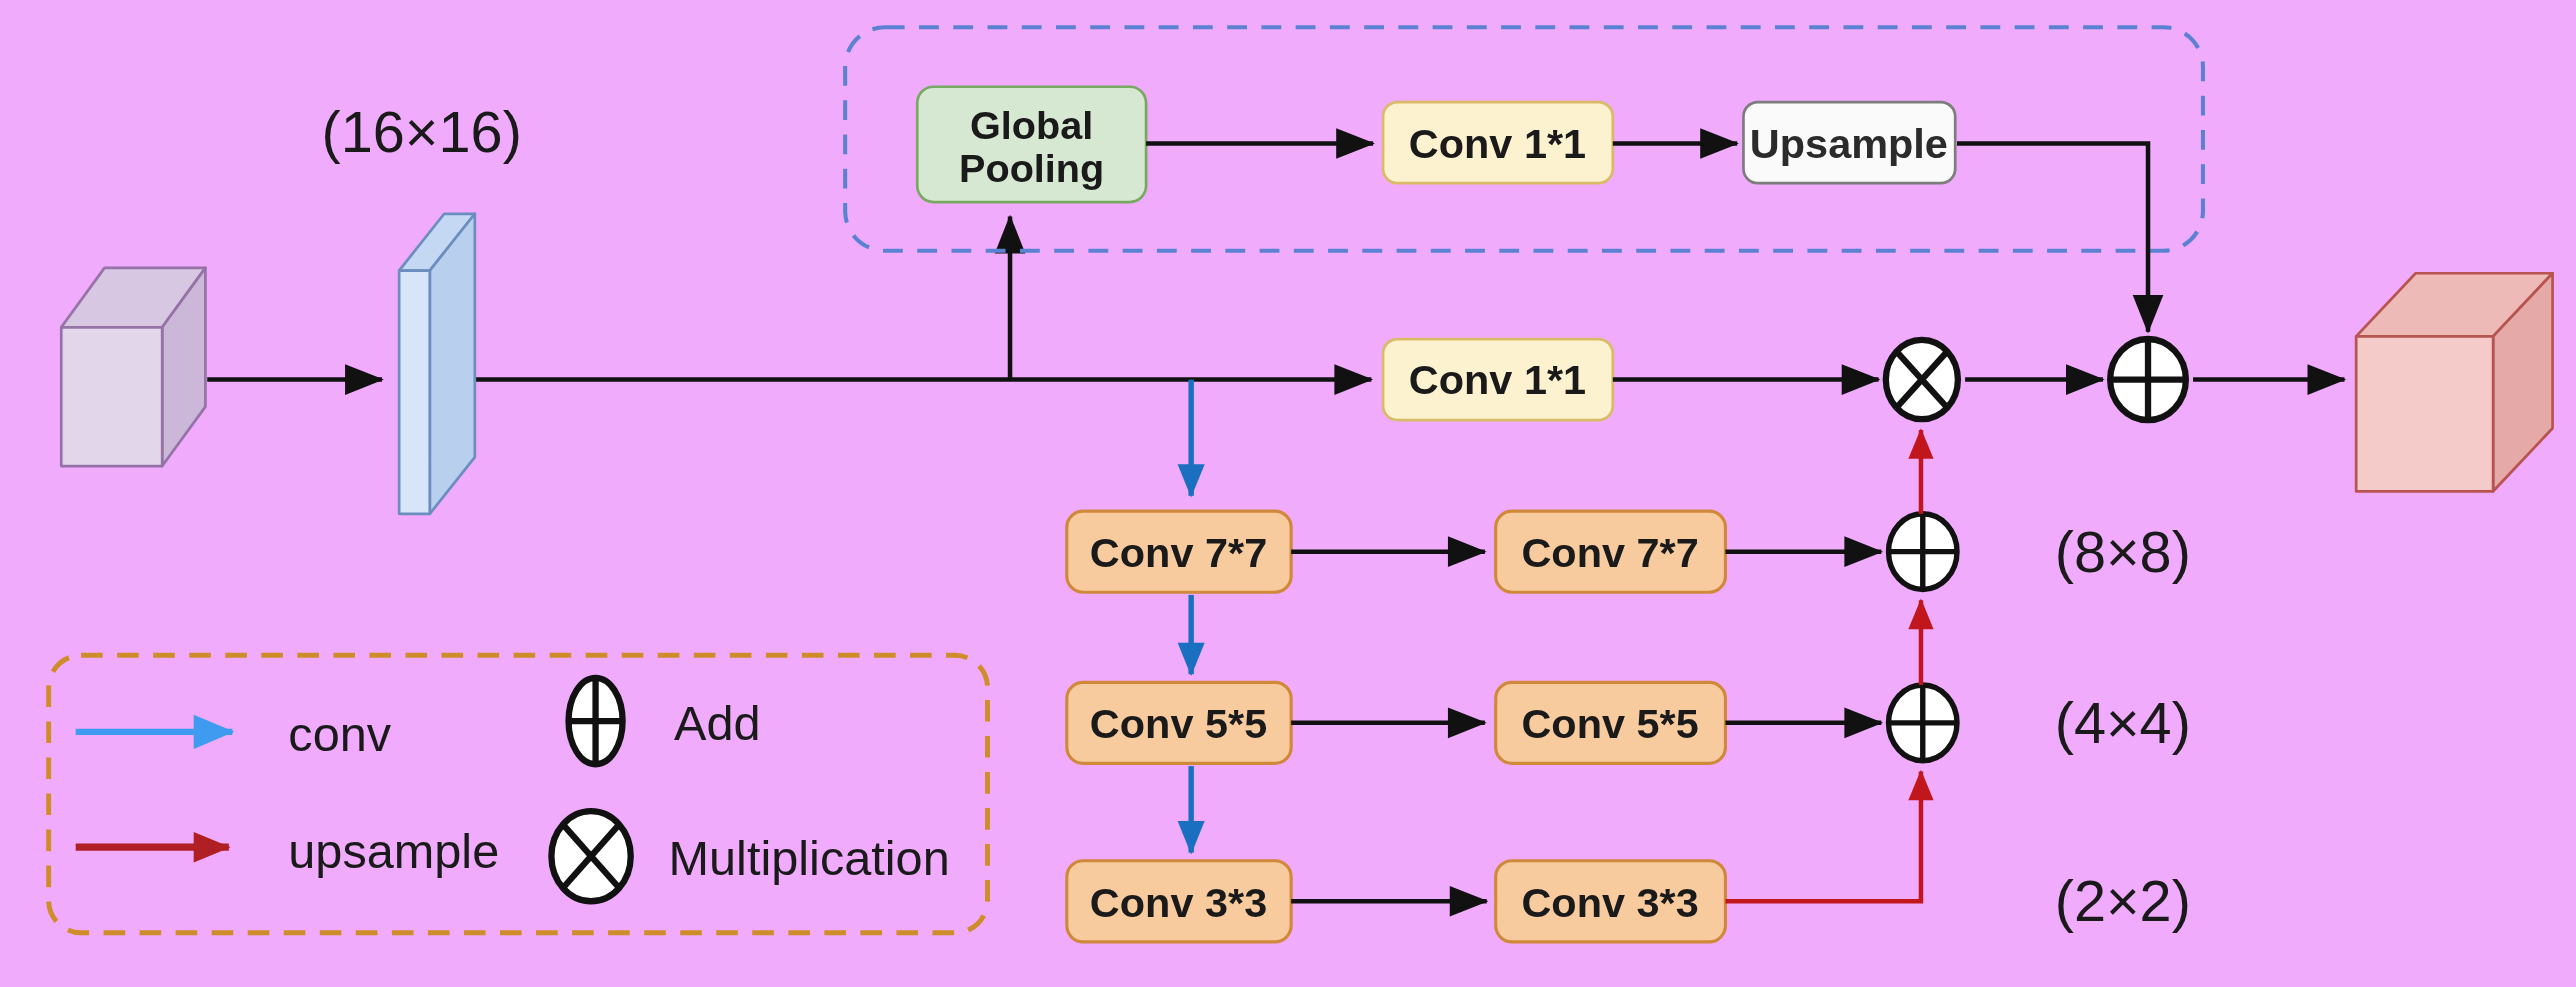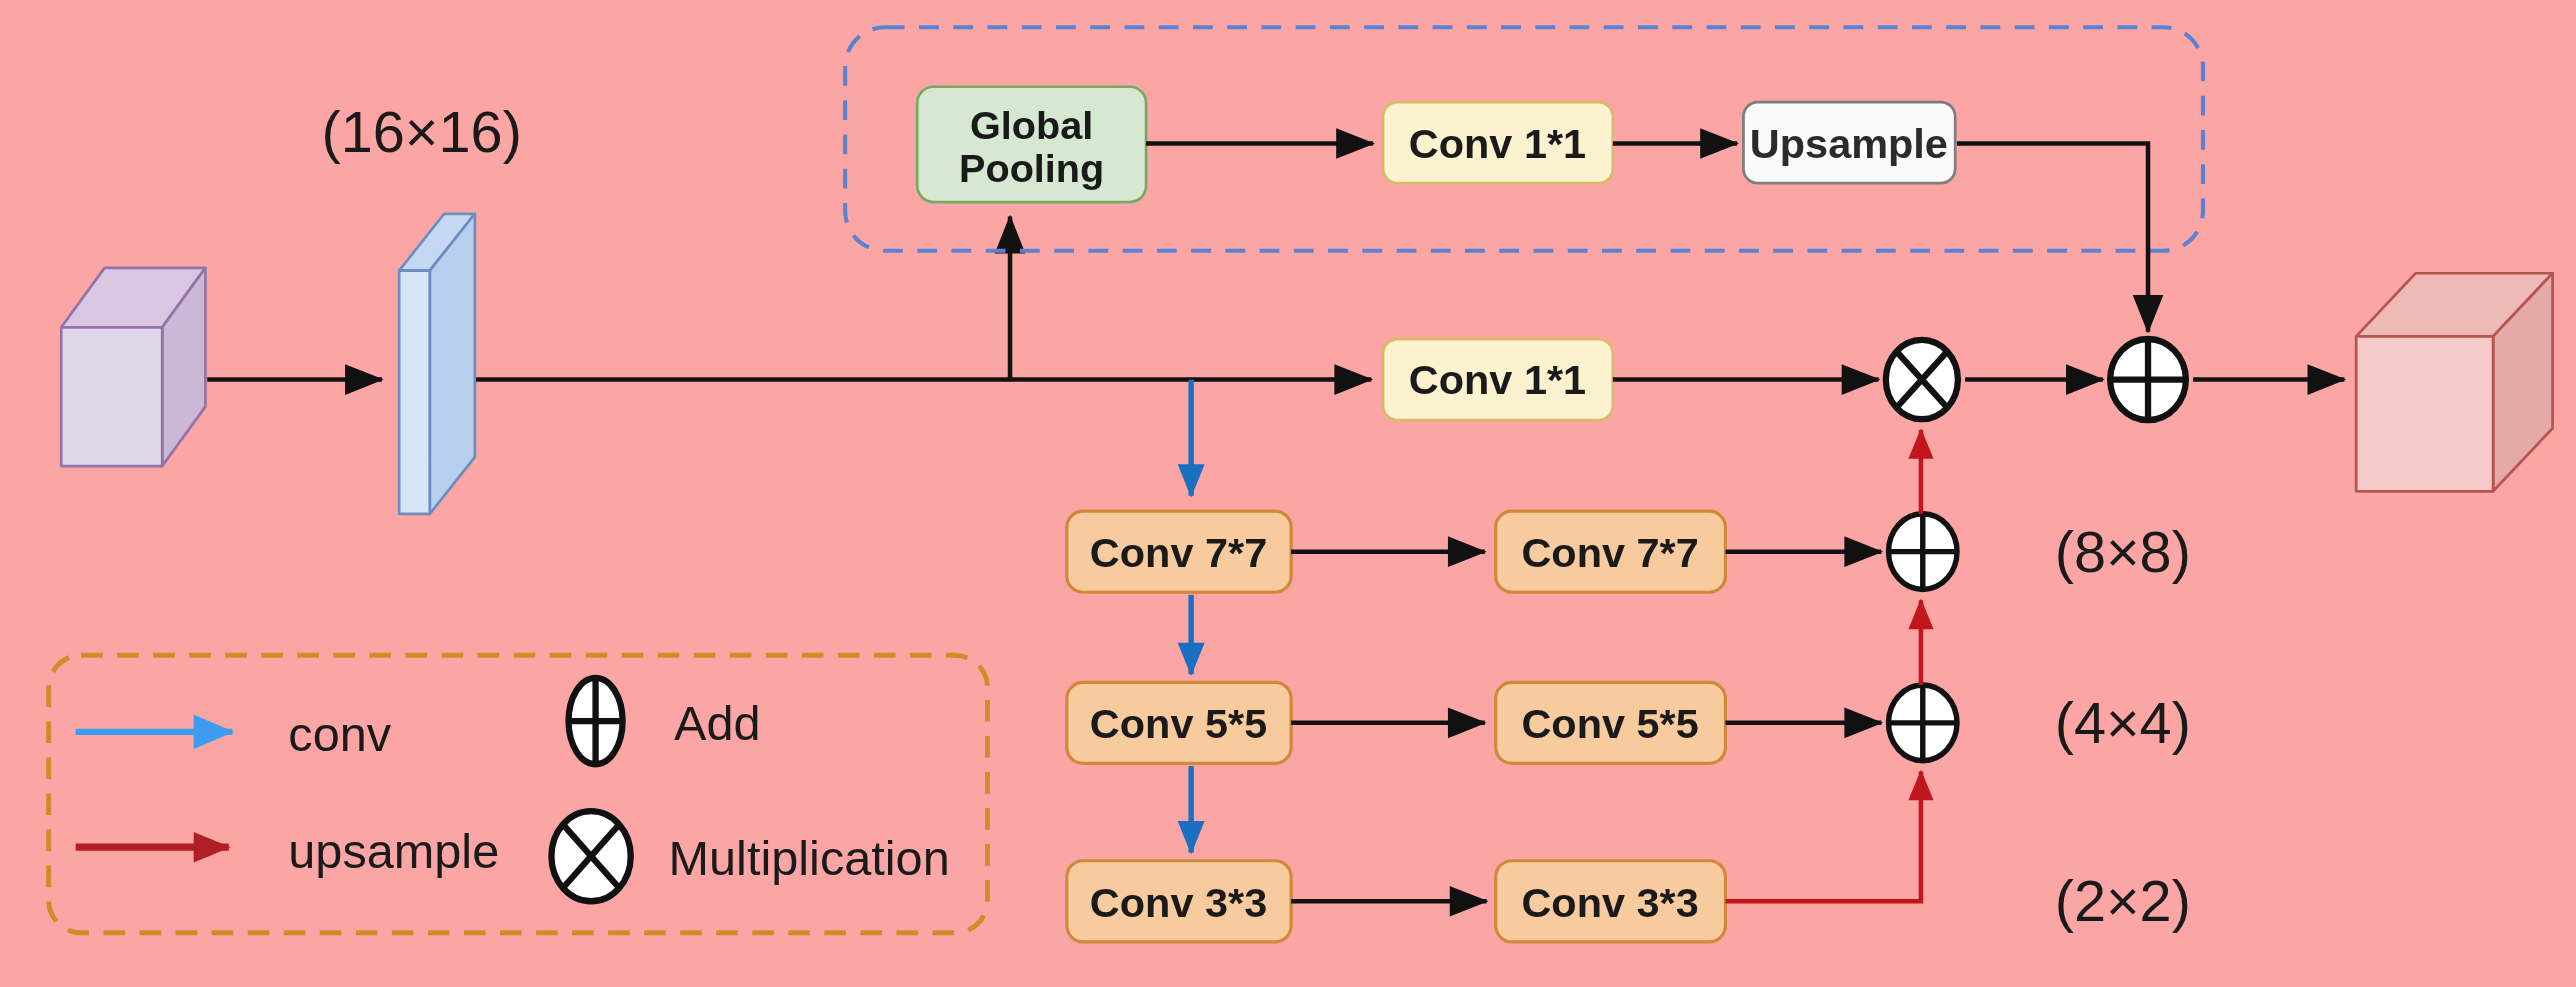--- a/index.html
+++ b/index.html
@@ -1,16 +1,16 @@
 <!DOCTYPE html>
 <html style="font-size:14.4px"><head>
 <meta charset="utf-8">
 <style>
   html,body{margin:0;padding:0;background:#ffffff;}
-  .canvas{position:relative;width:2576px;height:988px;background:#fca5a5;overflow:hidden;}
+  .canvas{position:relative;width:2576px;height:988px;background:#f0abfc;overflow:hidden;}
   svg{display:block;}
   
   .box-orange{fill:#f8cb9e;stroke:#d0883a;stroke-width:3.5;}
   .box-yellow{fill:#fdf2cf;stroke:#d9bb67;stroke-width:3;}
   .box-green{fill:#d6e8d2;stroke:#79a863;stroke-width:3;}
   .box-gray{fill:#fafafa;stroke:#7d7d7d;stroke-width:3;}
   
   .attention-dash{fill:none;stroke:#5b82d2;stroke-width:4.5;stroke-dasharray:22 16;}
   .legend-dash{fill:none;stroke:#cf8d2a;stroke-width:5.5;stroke-dasharray:24 16;}
   

